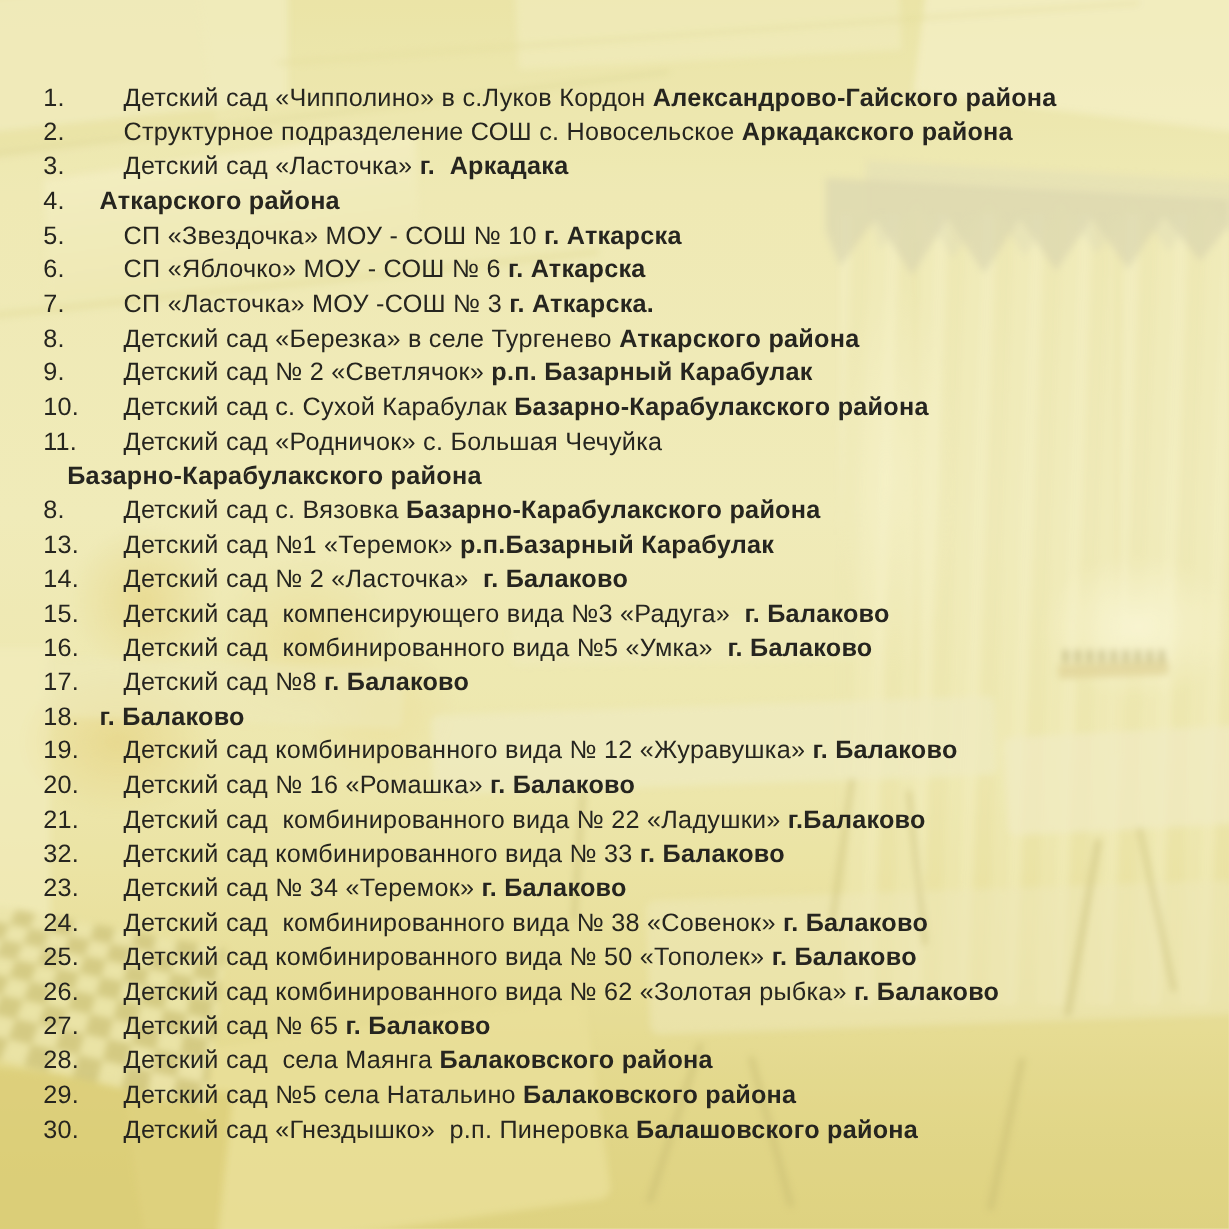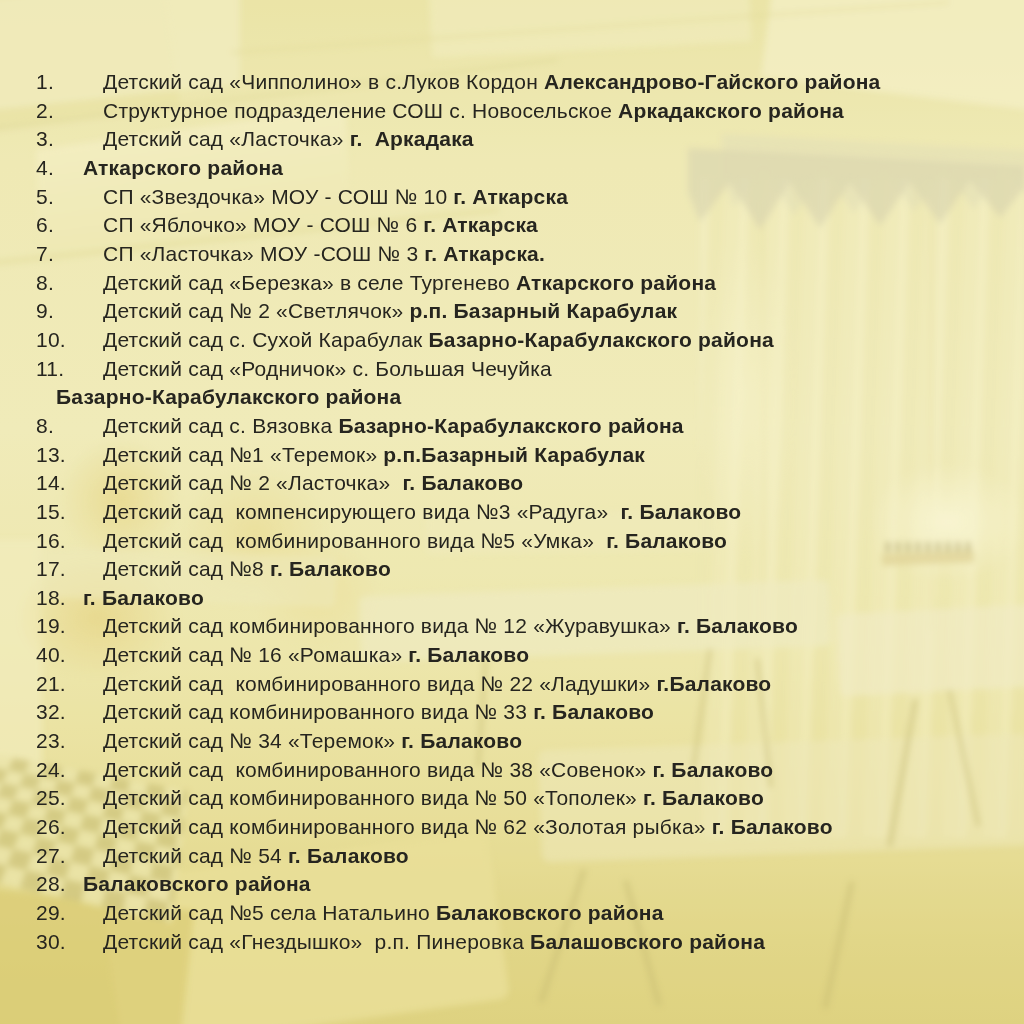--- a/index.html
+++ b/index.html
@@ -230,21 +230,21 @@
       <div class="row">
       <span class="num">18.</span>
       <span class="txt-b">г. Балаково</span>
     </div>
       <div class="row">
       <span class="num">19.</span>
       <span class="txt">Детский сад комбинированного вида № 12 «Журавушка» </span>
       <span class="txt-b">г. Балаково</span>
     </div>
       <div class="row">
-      <span class="num">40.</span>
+      <span class="num">20.</span>
       <span class="txt">Детский сад № 16 «Ромашка» </span>
       <span class="txt-b">г. Балаково</span>
     </div>
       <div class="row">
       <span class="num">21.</span>
       <span class="txt">Детский сад  комбинированного вида № 22 «Ладушки» </span>
       <span class="txt-b">г.Балаково</span>
     </div>
       <div class="row">
       <span class="num">32.</span>
@@ -266,25 +266,26 @@
       <span class="txt">Детский сад комбинированного вида № 50 «Тополек» </span>
       <span class="txt-b">г. Балаково</span>
     </div>
       <div class="row">
       <span class="num">26.</span>
       <span class="txt">Детский сад комбинированного вида № 62 «Золотая рыбка» </span>
       <span class="txt-b">г. Балаково</span>
     </div>
       <div class="row">
       <span class="num">27.</span>
-      <span class="txt">Детский сад № 54 </span>
+      <span class="txt">Детский сад № 65 </span>
       <span class="txt-b">г. Балаково</span>
     </div>
       <div class="row">
       <span class="num">28.</span>
+      <span class="txt">Детский сад  села Маянга </span>
       <span class="txt-b">Балаковского района</span>
     </div>
       <div class="row">
       <span class="num">29.</span>
       <span class="txt">Детский сад №5 села Натальино </span>
       <span class="txt-b">Балаковского района</span>
     </div>
       <div class="row">
       <span class="num">30.</span>
       <span class="txt">Детский сад «Гнездышко»  р.п. Пинеровка </span>

